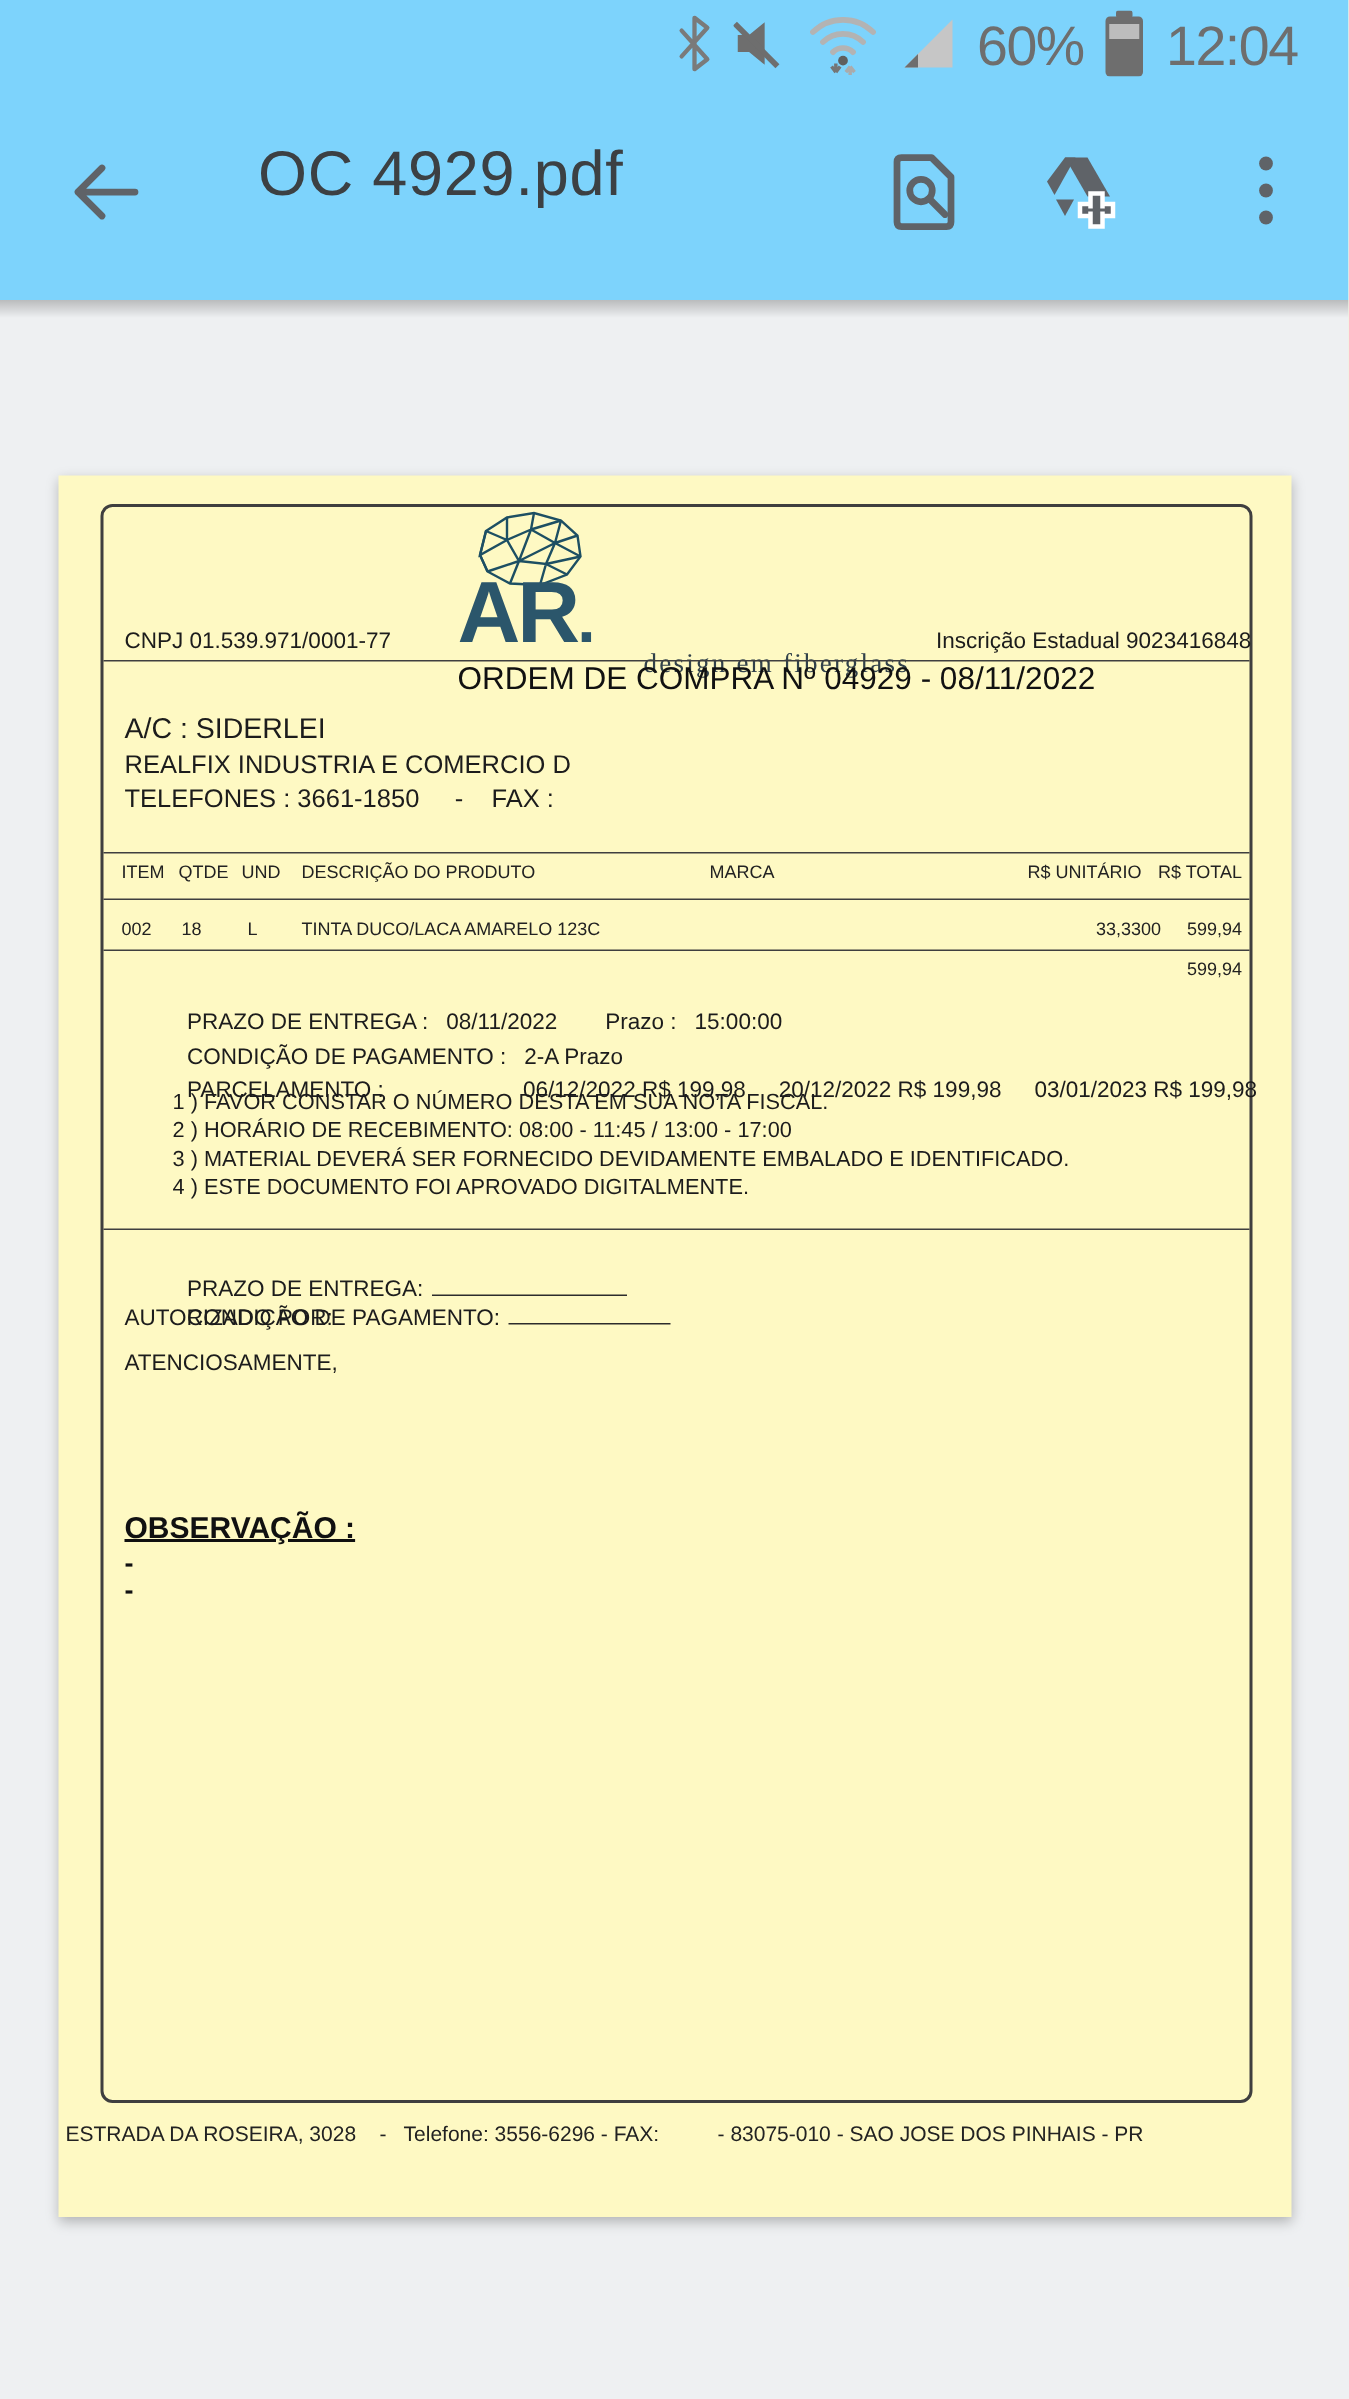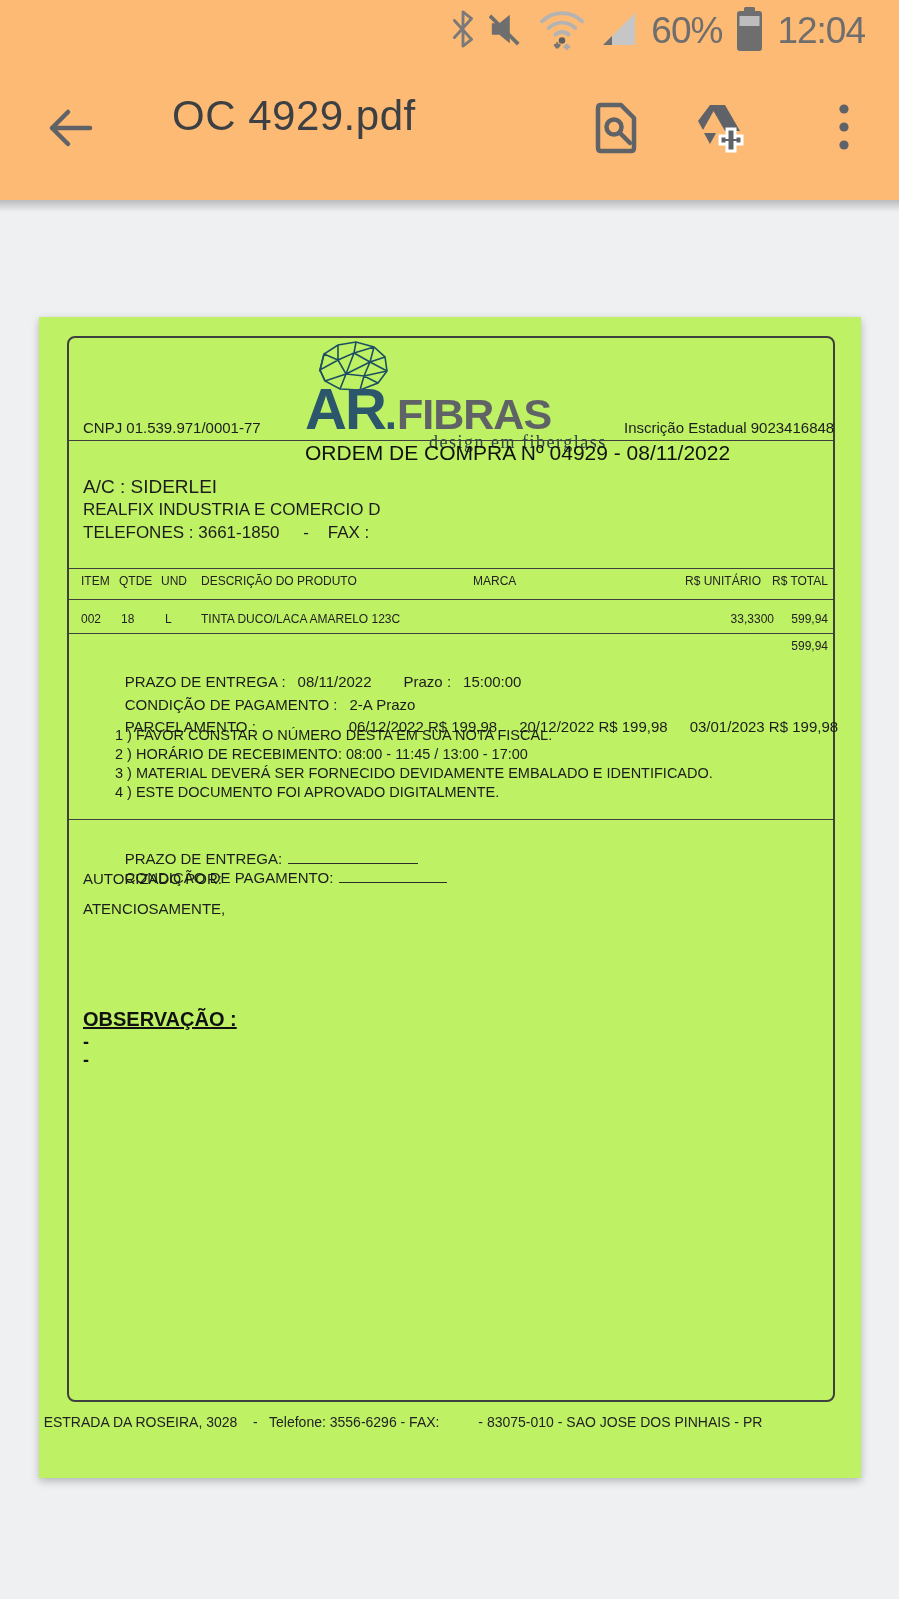--- a/index.html
+++ b/index.html
@@ -1,32 +1,32 @@
 <!DOCTYPE html>
 <html><head>
 <meta charset="utf-8">
 <style>
   html,body{margin:0;padding:0;}
   body{font-family:"Liberation Sans",sans-serif;background:#e9ebed;}
   .screen{position:relative;width:899px;height:1599px;background:#eef0f2;overflow:hidden;margin:0 auto;}
 
   
-  .topbar{position:absolute;left:0;top:0;width:899px;height:200px;background:#fdba74;z-index:5;}
+  .topbar{position:absolute;left:0;top:0;width:899px;height:200px;background:#7dd3fc;z-index:5;}
   .topbar-shadow{position:absolute;left:0;top:200px;width:899px;height:12px;
     background:linear-gradient(to bottom,rgba(0,0,0,0.22),rgba(0,0,0,0));z-index:4;}
   .statusrow{position:absolute;top:4px;right:34px;height:54px;display:flex;align-items:center;gap:14px;}
   .statusrow .stext{font-size:37px;color:#6e6e6e;letter-spacing:-1px;}
   .appbar-backbtn{position:absolute;left:38px;top:96px;width:64px;height:64px;display:flex;align-items:center;justify-content:center;cursor:pointer;}
   .appbar-title{position:absolute;left:172px;top:92px;font-size:42px;color:#3c4043;letter-spacing:0.5px;}
   .appbar-action{position:absolute;top:96px;width:64px;height:64px;display:flex;align-items:center;justify-content:center;cursor:pointer;}
   .act-find{left:584px;} .act-drive{left:688px;} .act-menu{left:812px;}
 
   
   .viewport{position:absolute;left:0;top:212px;width:899px;height:1387px;}
-  .page{position:absolute;left:39px;top:105px;width:822px;height:1161px;background:#bef264;
+  .page{position:absolute;left:39px;top:105px;width:822px;height:1161px;background:#fef9c3;
     box-shadow:0 3px 8px rgba(0,0,0,0.25);}
   .docbox{position:absolute;left:28px;top:19px;width:768px;height:1066px;border:2px solid #3f3f3f;border-radius:8px;box-sizing:border-box;}
   .abs{position:absolute;color:#1c1c1c;white-space:pre;}
   .hline{position:absolute;left:0;width:100%;height:0;border-top:1.6px solid #3f3f3f;}
 
   .doc-small{font-size:15px;}
   .doc-body{font-size:15px;}
   .doc-cell{font-size:12px;color:#222;}
   .right{text-align:right;}
 
@@ -139,21 +139,20 @@
         <span>
           <svg style="position:absolute;left:246px;top:2px;" width="76" height="52" viewBox="0 0 76 52" fill="none" stroke="#1d4f63" stroke-width="1.6">
             <path d="M5 30 L9 14 L23 5 L41 2 L59 7 L70 17 L72 31 L63 43 L45 50 L25 49 L10 41 Z"></path>
             <path d="M9 14 L23 20 L23 5 M23 20 L39 13 L41 2 M39 13 L59 7 M39 13 L55 22 L59 7 M55 22 L70 17 M55 22 L72 31 M23 20 L31 34 L39 13 M31 34 L55 22 M31 34 L49 36 L55 22 M49 36 L63 43 M49 36 L45 50 M31 34 L25 49 M31 34 L10 41 M9 14 L5 30 L23 20 M5 30 L10 41 M49 36 L72 31"></path>
           </svg>
         </span>
 
         <div class="logo-row">
           <span class="logo-main">AR</span>
             <span class="logo-dot">.</span>
-            <span class="logo-suffix">FIBRAS</span>
         </div>
         <div class="logo-tagline">design em fiberglass</div>
 
         <div class="abs doc-small" style="left:555px;top:81px;">Inscrição Estadual 9023416848</div>
 
         <div class="hline" style="top:102px;"></div>
 
         
         <div class="abs" style="left:236px;top:103px;font-size:21px;color:#111;">ORDEM DE COMPRA Nº 04929 - 08/11/2022</div>
         <div class="abs" style="left:14px;top:138px;font-size:19px;">A/C : SIDERLEI</div>

